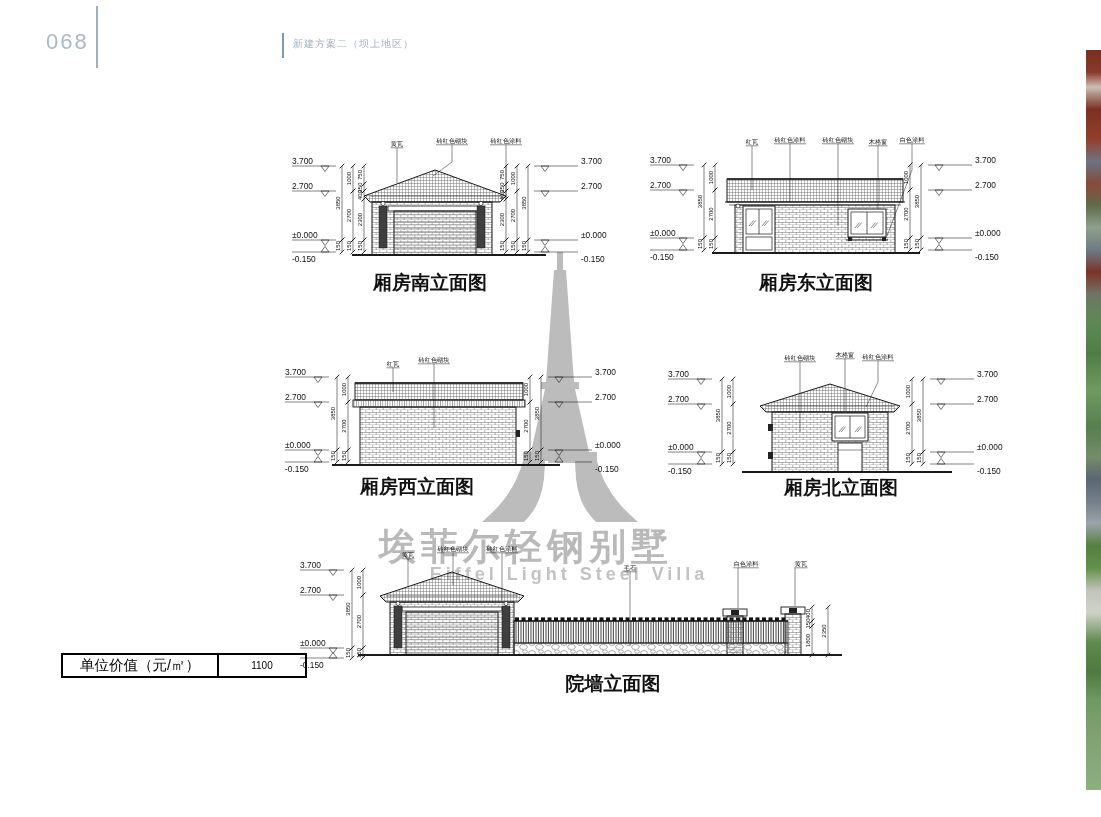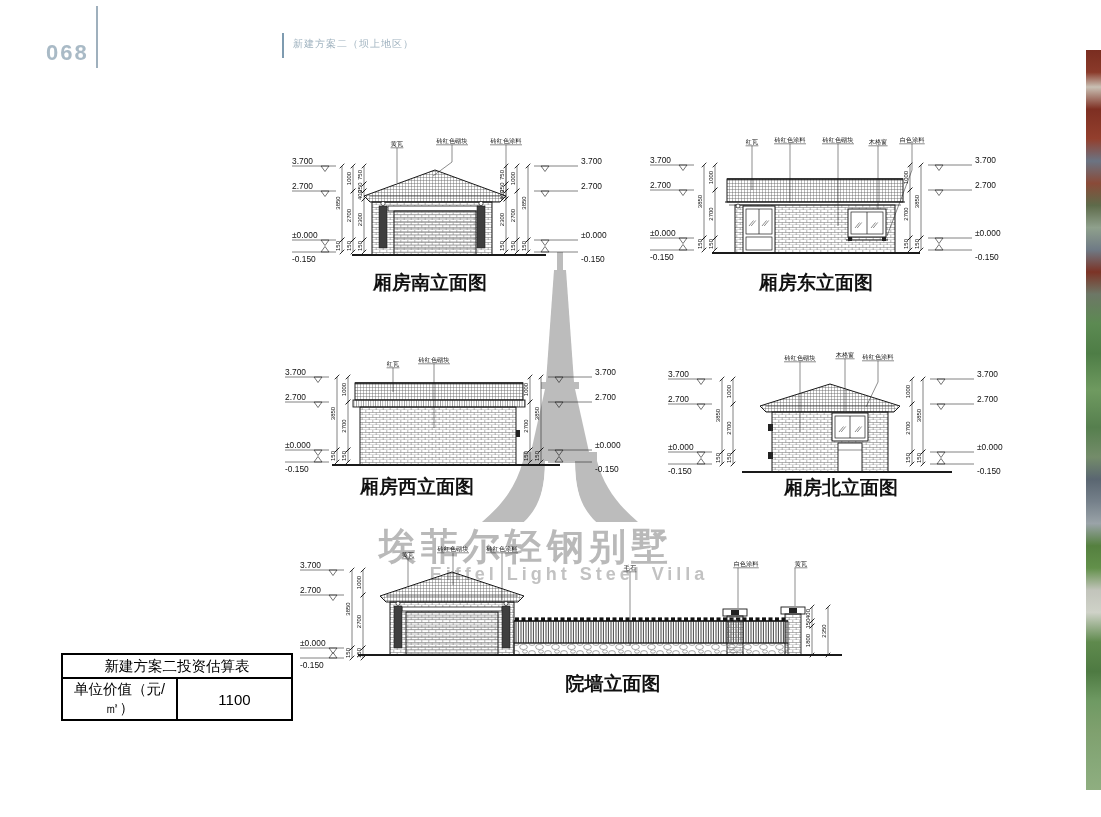--- a/index.html
+++ b/index.html
@@ -1,38 +1,38 @@
 <!DOCTYPE html>
 <html><head>
 <meta charset="utf-8">
 <style>
   html,body{margin:0;padding:0;}
   body{width:1101px;height:817px;position:relative;background:#ffffff;overflow:hidden;
        font-family:"Liberation Sans","DejaVu Sans",sans-serif;}
   .abs{position:absolute;}
   
-  .pagenum{left:46px;top:40px;font-size:22px;letter-spacing:2px;color:#a9bac6;font-weight:bold;}
+  .pagenum{left:46px;top:29px;font-size:22px;letter-spacing:2px;color:#a9bac6;}
   .pagenum-rule{left:96px;top:6px;width:2px;height:62px;background:#9fb0bd;}
   .section-bar{left:282px;top:33px;width:2px;height:25px;background:#7e9bb0;}
   .section-title{left:293px;top:37px;font-size:10px;color:#9fb2bf;letter-spacing:1px;}
   
   .wm-cn{left:379px;top:522px;width:370px;text-align:left;font-size:37px;font-weight:bold;
          letter-spacing:5px;color:#b9b9b9;}
   .wm-en{left:384px;top:564px;width:370px;text-align:center;font-size:18px;font-weight:bold;
          letter-spacing:4px;color:#c2c2c2;white-space:nowrap;}
   
   #dwg{left:0;top:0;}
   #tower{left:0;top:0;}
   
   .est{left:61px;top:653px;width:232px;border-collapse:collapse;table-layout:fixed;
        font-size:14.5px;color:#000;}
   .est td{border:2px solid #000;text-align:center;padding:1px 2px;height:18px;}
   .est .tt{height:20px;}
   .est .lbl{width:150px;}
-  .est .val{width:82px;font-size:15px;}
+  .est .val{width:82px;font-size:10px;}
   
   .photo-strip{left:1086px;top:50px;width:15px;height:740px;
     background:linear-gradient(to bottom,
       #7a2d20 0%,#8a3a2a 3%,#c9c0b4 5%,#7e2f22 8%,#933f2d 12%,#6b7483 15%,
       #8a4a38 18%,#5e6b4a 21%,#8fa08c 24%,#6f7a85 27%,#7c3326 30%,#6d7766 33%,
       #5c8a52 37%,#4e7d46 41%,#6f9a60 46%,#567f4e 51%,#748c6a 55%,#5a6671 58%,
       #75808a 61%,#9aa3a8 64%,#55803f 67%,#62904a 70%,#c2c4bb 73%,#cfd2c8 76%,
       #5f8a4d 80%,#4e7a42 84%,#6f9a63 88%,#7fa06e 92%,#86a878 96%,#8fae80 100%);}
 </style>
 </head>
@@ -574,23 +574,20 @@
     </g>
   </svg>
 
 <div class="abs pagenum">068</div>
 <div class="abs pagenum-rule"></div>
 <div class="abs section-bar"></div>
 <div class="abs section-title">新建方案二（坝上地区）</div>
 
 <table class="abs est">
   <tbody>
-      <tr>
-        <td colspan="2" class="tt">新建方案二投资估算表</td>
-      </tr>
   <tr>
     <td class="lbl">单位价值（元/㎡）</td>
     <td class="val">1100</td>
   </tr>
 </tbody>
   </table>
 
 <div class="abs photo-strip"></div>
 
 </body></html>

